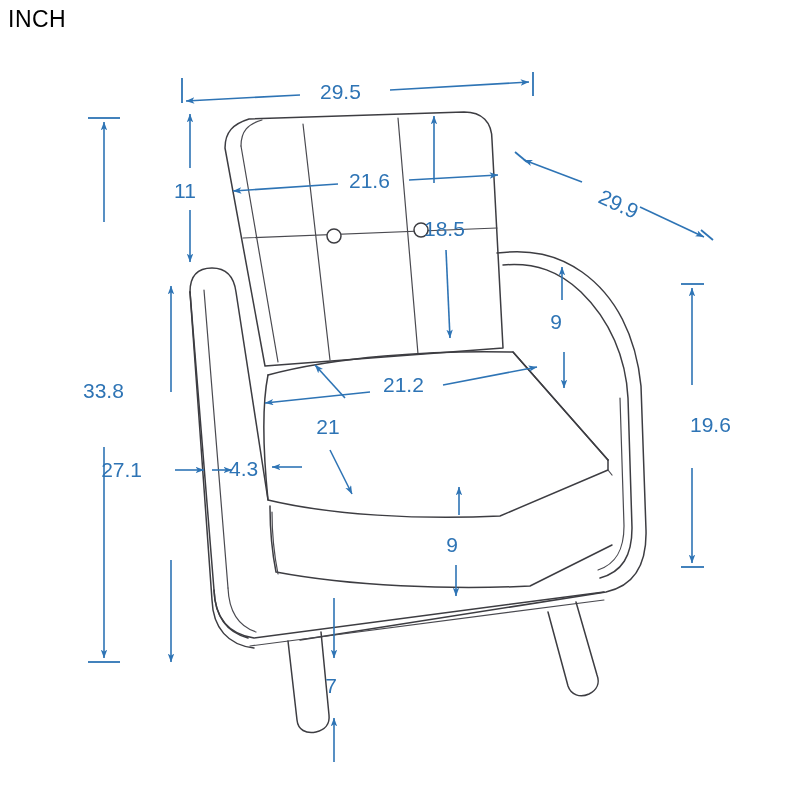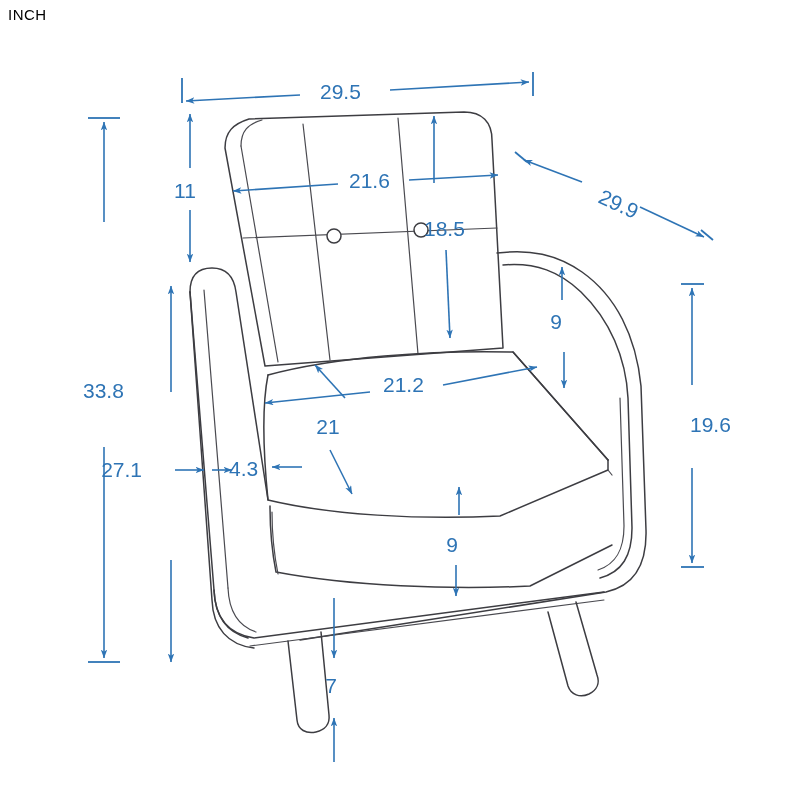--- a/index.html
+++ b/index.html
@@ -1,21 +1,21 @@
 <!DOCTYPE html>
 <html><head>
 <meta charset="utf-8">
 <style>
   html,body{margin:0;padding:0;background:#ffffff;}
   body{width:800px;height:800px;position:relative;overflow:hidden;
        font-family:"Liberation Sans",sans-serif;}
   #stage{position:absolute;left:0;top:0;width:800px;height:800px;}
   svg#drawing{position:absolute;left:0;top:0;width:800px;height:800px;}
   .dim-text{font-family:"Liberation Sans",sans-serif;fill:#2E74B5;font-size:21px;}
-  .unit-text{font-family:"Liberation Sans",sans-serif;fill:#3B7FBF;font-size:15px;letter-spacing:0.5px;}
+  .unit-text{font-family:"Liberation Sans",sans-serif;fill:#3B7FBF;font-size:23px;letter-spacing:0.5px;}
   .chair-line{fill:none;stroke:#3d3d42;stroke-width:1.5;stroke-linecap:round;stroke-linejoin:round;}
   .chair-line-thin{fill:none;stroke:#4a4a50;stroke-width:1.2;stroke-linecap:round;stroke-linejoin:round;}
   .btn-circle{fill:#ffffff;stroke:#3d3d42;stroke-width:1.5;}
   .dimline{stroke:#2E74B5;stroke-width:1.6;fill:none;}
   .tick{stroke:#2E74B5;stroke-width:1.8;}
   .arrowfill{fill:#2E74B5;}
 </style>
 </head>
 <body>
 

